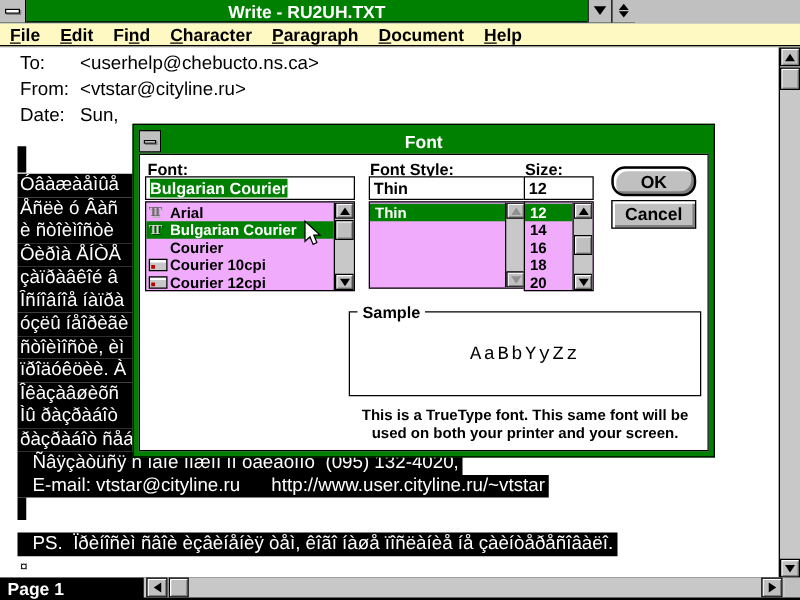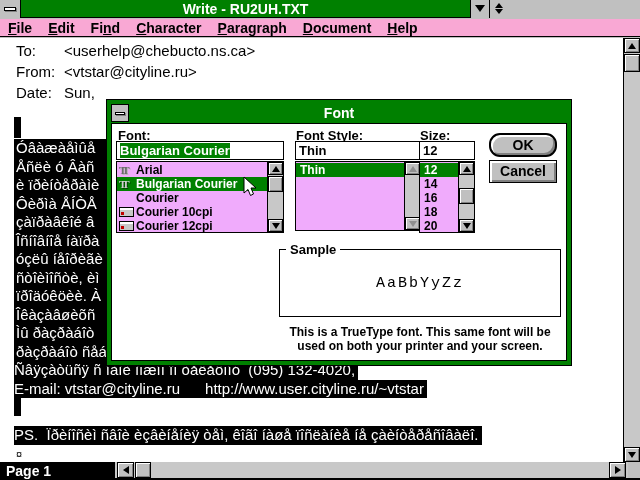--- a/index.html
+++ b/index.html
@@ -14,34 +14,34 @@
   .ctrl-dash { width:12px; height:4px; background:#fff; border:1px solid #000; box-shadow:1px 1px 0 #808080; }
   .apptitle { flex:1; text-align:center; color:#fff; font-weight:bold; font-size:14px; }
   .tbtns { display:flex; flex:none; }
   .tbtn { width:19px; height:18px; background:#c0c0c0; border-left:1px solid #000;
           display:flex; flex-direction:column; align-items:center; justify-content:center; gap:1px; }
   .tri-dn { width:0; height:0; border-left:5px solid transparent; border-right:5px solid transparent; border-top:7px solid #000; }
   .tri-up { width:0; height:0; border-left:5px solid transparent; border-right:5px solid transparent; border-bottom:7px solid #000; }
   .tbtn.restore .tri-up,.tbtn.restore .tri-dn { border-left-width:4px; border-right-width:4px; }
   .tbtn.restore .tri-up { border-bottom-width:5px; } .tbtn.restore .tri-dn { border-top-width:5px; }
 
-  .menubar { position:absolute; left:0; top:19px; width:640px; height:18px; background:#f9a8d4;
+  .menubar { position:absolute; left:0; top:19px; width:640px; height:18px; background:#fef9c3;
              border-bottom:1px solid #000; display:flex; align-items:center; }
   .menu-item { font-weight:bold; font-size:14px; padding:0 8px; white-space:nowrap; }
 
   
   .docarea { position:absolute; left:0; top:38px; width:623px; height:424px; background:#fff; }
   .hdrs { position:absolute; left:16px; top:2px; font-size:15px; color:#000; }
   .hdr { display:flex; height:21px; align-items:center; }
   .hdr .lbl { min-width:48px; }
   .caret-bar { position:absolute; left:14px; top:79px; width:7px; height:21px; background:#000; }
   .selstack { position:absolute; left:14px; top:101px; z-index:2; font-size:15px; }
   .selstack > div { line-height:18.5px; white-space:pre; }
   .selstack .frag { width:92px; overflow:hidden; background:#000; color:#fff; padding-left:2px; }
-  .selstack .wide { width:max-content; background:#000; color:#fff; padding:0 3px 0 0; }
+  .selstack .wide { width:max-content; background:#000; color:#fff; padding:0 3px 0 12px; }
   .selstack .bar-line { width:7px; height:18px; background:#000; margin:0; }
   .selstack .ps { margin-top:10px; }
   .end-mark { color:#000; font-size:11px; padding-left:2px; line-height:12px; }
 
   
   .vscroll { position:absolute; left:623px; top:38px; width:17px; height:424px; background:#c8c8c8; border-left:1px solid #000; }
   .sbtn { position:absolute; left:0; width:16px; height:15px; background:#c0c0c0; border:1px solid #000;
           box-shadow:inset 1px 1px 0 #fff, inset -1px -1px 0 #808080;
           display:flex; align-items:center; justify-content:center; }
   .sthumb { position:absolute; left:0; width:16px; height:18px; background:#c0c0c0; border:1px solid #000;
@@ -149,21 +149,21 @@
       </div>
       <div class="hdr">
         <span class="lbl">Date:</span>
         <span>Sun,</span>
       </div>
     </div>
   <div class="caret-bar"></div>
   <div class="selstack" id="selstack">
       <div class="frag">Óâàæàåìûå</div>
       <div class="frag">Åñëè ó Âàñ</div>
-      <div class="frag">è ïðèíòåðàìè</div>
+      <div class="frag">è ñòîèìîñòè</div>
       <div class="frag">Ôèðìà ÅÍÒÅ</div>
       <div class="frag">çàïðàâêîé â</div>
       <div class="frag">Îñíîâíîå íàïðà</div>
       <div class="frag">óçëû íåîðèãè</div>
       <div class="frag">ñòîèìîñòè, èì</div>
       <div class="frag">ïðîäóêöèè. À</div>
       <div class="frag">Îêàçàâøèõñ</div>
       <div class="frag">Ìû ðàçðàáîò</div>
       <div class="frag">ðàçðàáîò ñåá</div>
       <div class="wide">Ñâÿçàòüñÿ ñ íàìè ìîæíî ïî òåëåôîíó  (095) 132-4020,</div>

